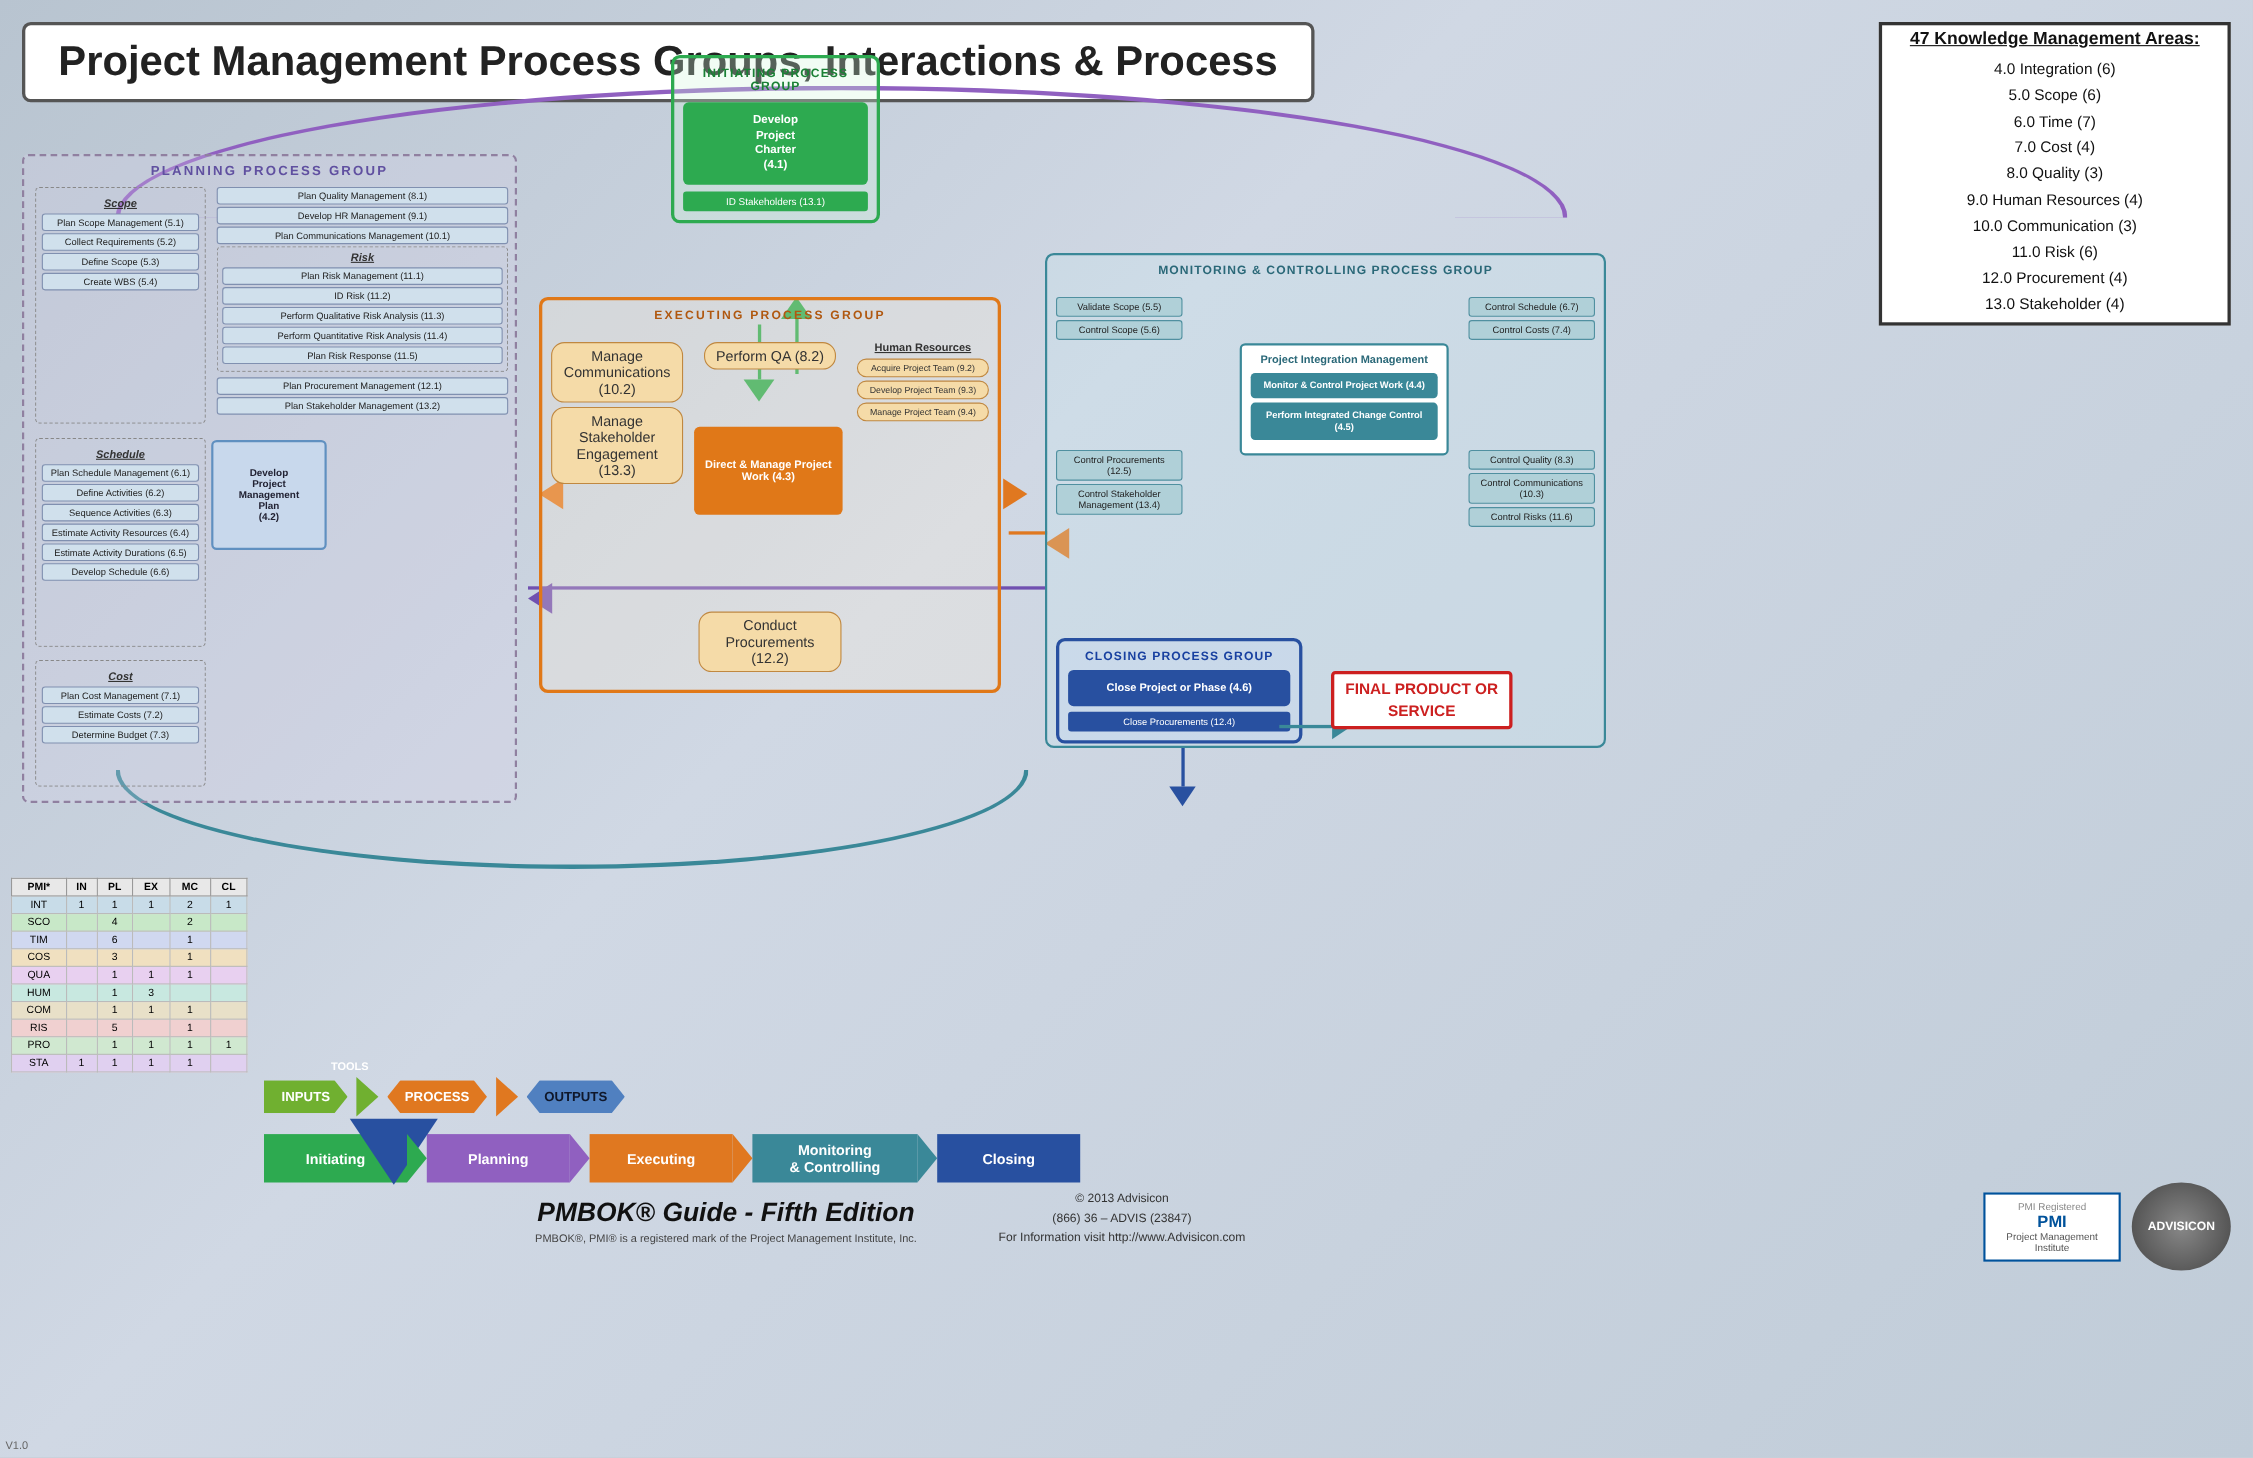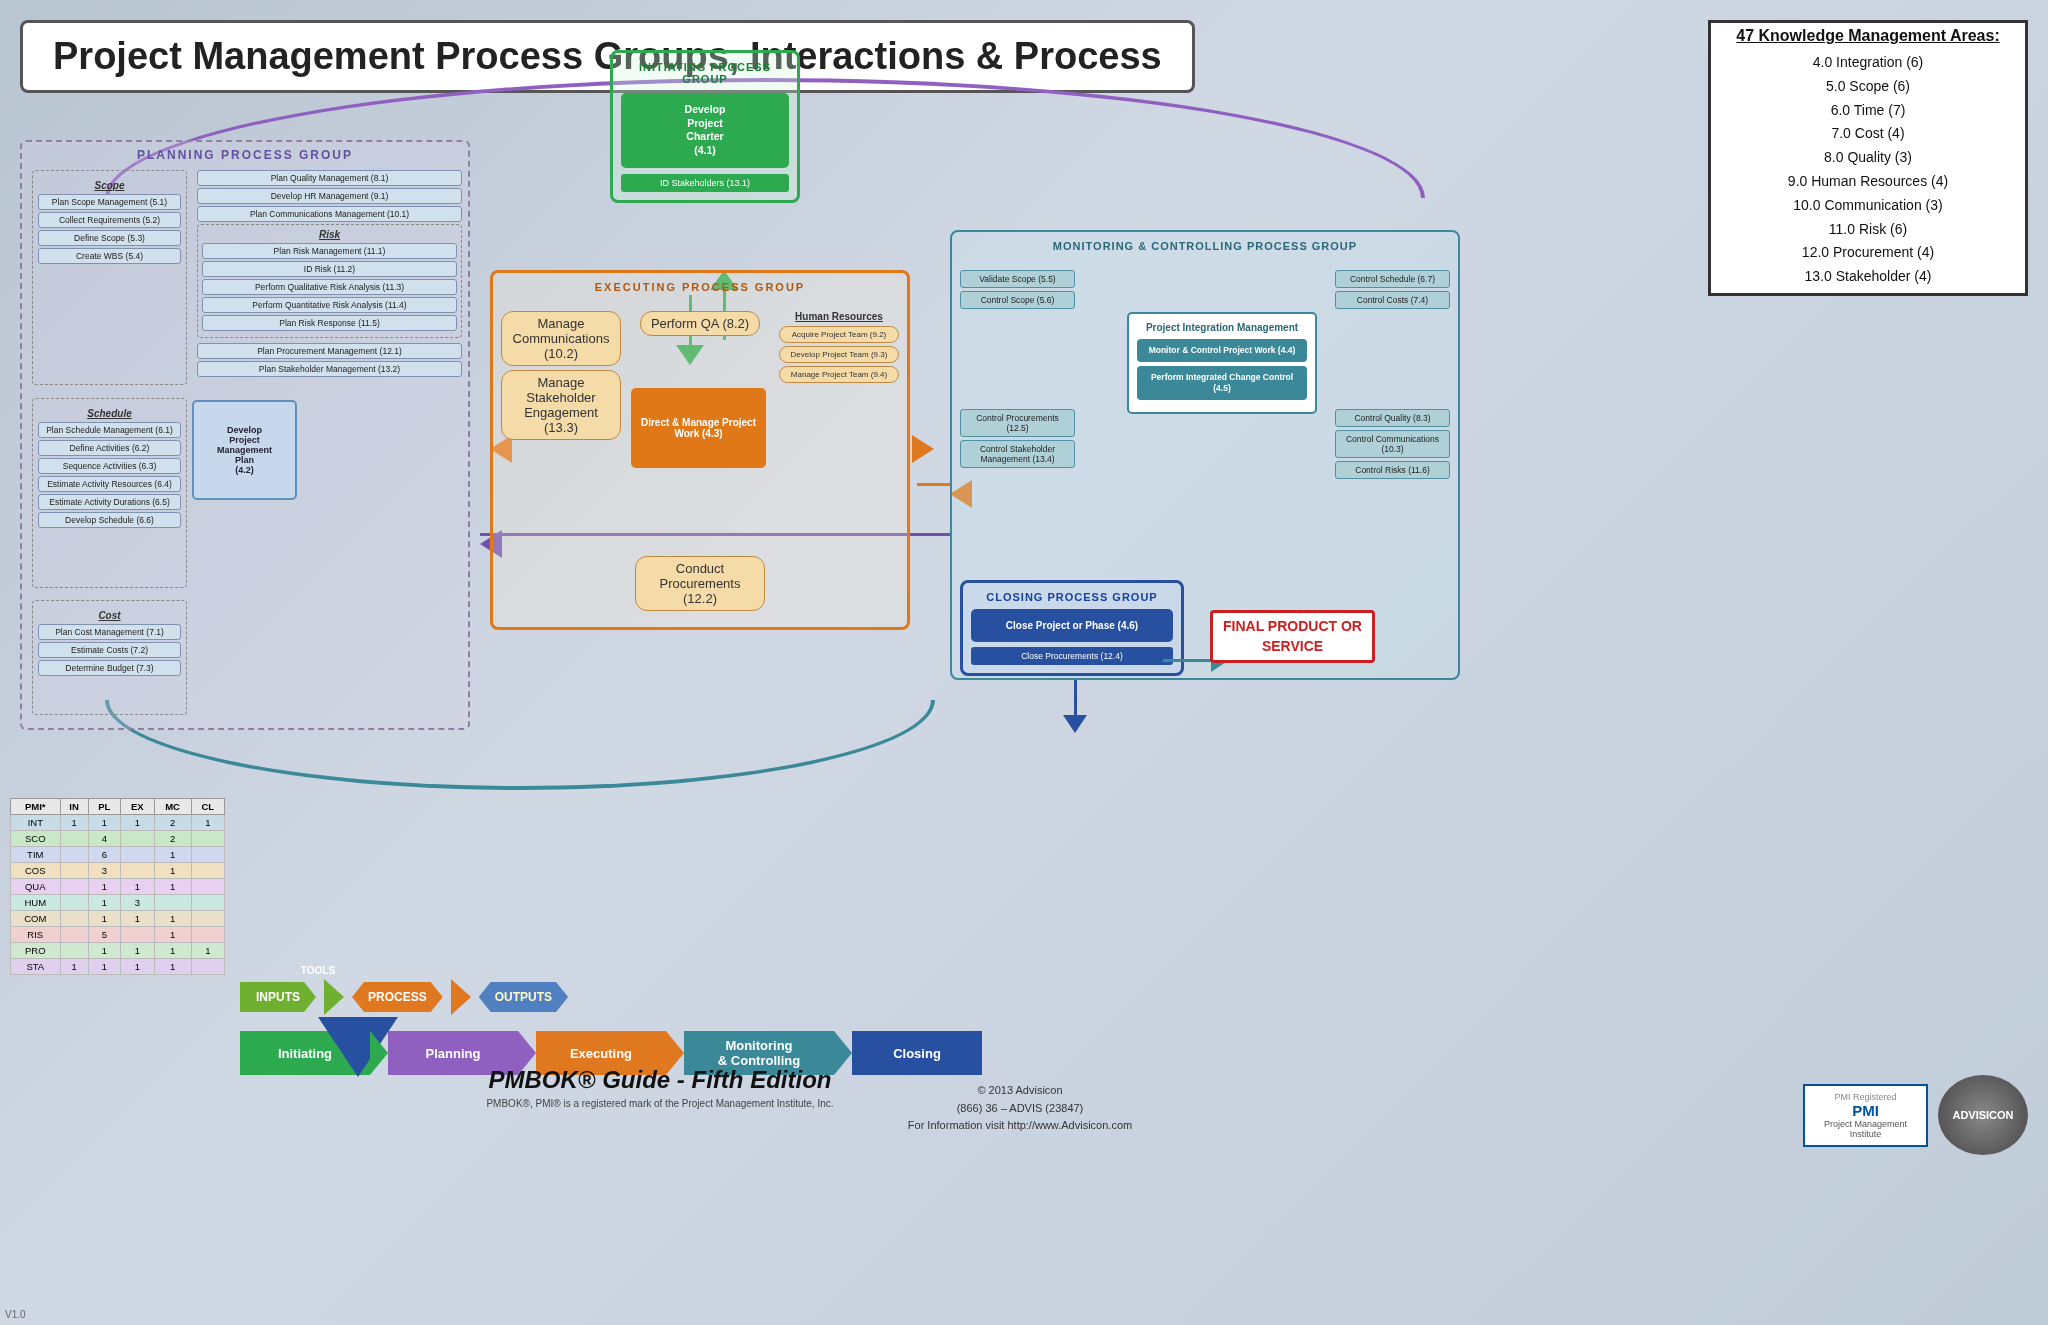--- a/index.html
+++ b/index.html
@@ -473,21 +473,21 @@
     .leg-process {
       background: #e07820;
       color: white;
       padding: 8px 16px;
       font-size: 12px;
       font-weight: bold;
       clip-path: polygon(12px 0, calc(100% - 12px) 0, 100% 50%, calc(100% - 12px) 100%, 12px 100%, 0 50%);
     }
     .leg-outputs {
       background: #5080c0;
-      color: #fef9c3;
+      color: #0f172a;
       padding: 8px 16px;
       font-size: 12px;
       font-weight: bold;
       clip-path: polygon(12px 0, calc(100% - 12px) 0, 100% 50%, calc(100% - 12px) 100%, 12px 100%, 0 50%);
       text-align: center;
     }
 
     
     .phases-row {
       position: absolute;
@@ -547,21 +547,21 @@
     .ph-mon {
       background: #3a8898;
       margin-left: 18px;
       min-width: 150px;
     }
     .ph-mon::after { border-left: 18px solid #3a8898; }
 
     
     .pmbok-area {
       position: absolute;
-      bottom: 216px;
+      bottom: 193px;
       left: 470px;
       text-align: center;
       width: 380px;
     }
     .pmbok-main {
       font-size: 24px;
       font-style: italic;
       font-weight: bold;
       color: #111;
     }

